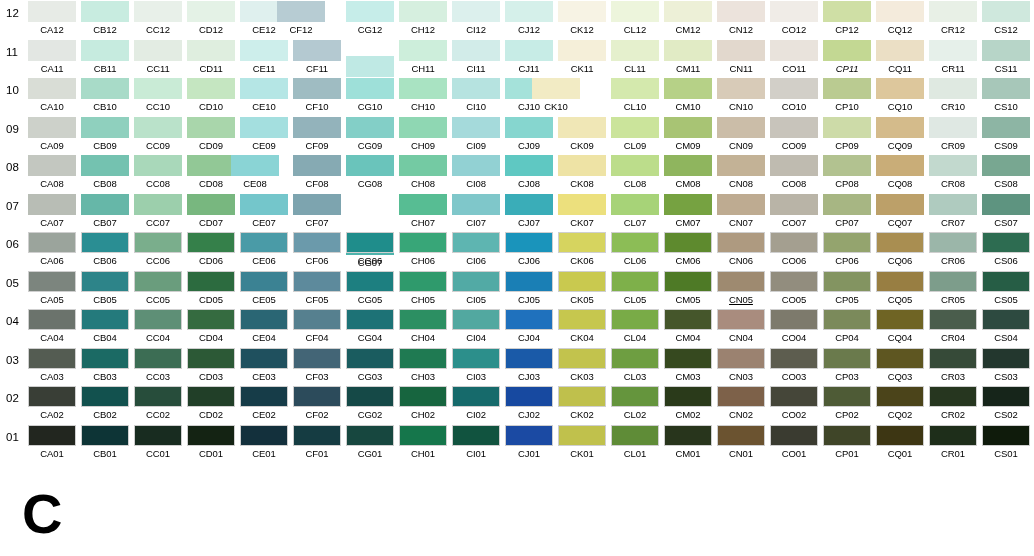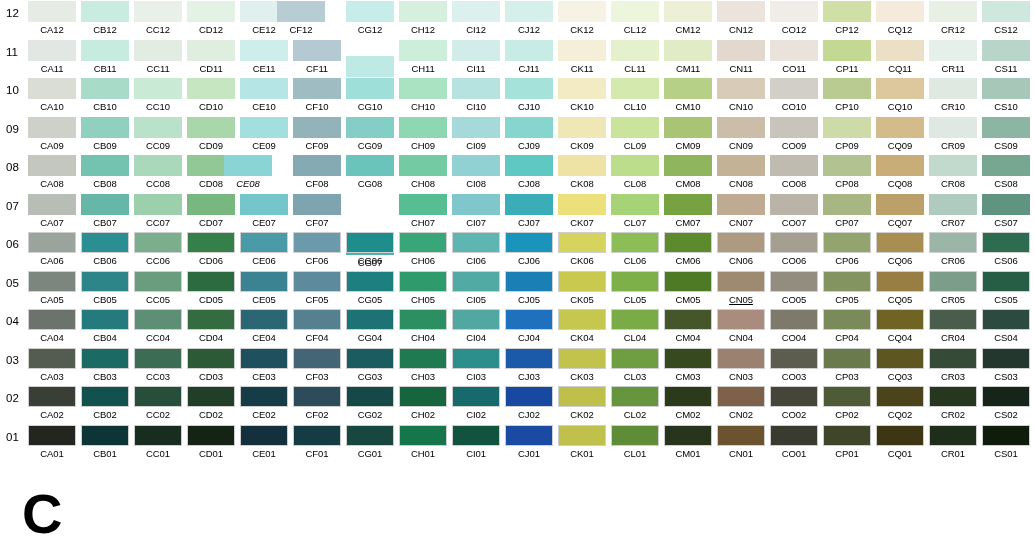--- a/index.html
+++ b/index.html
@@ -238,21 +238,21 @@
             <div class="swatch-label">CM11</div>
           </div>
           <div class="cell" style="left: 689px;">
             <div class="swatch" title="CN11" style="background: rgb(226, 216, 205);"></div>
             <div class="swatch-label">CN11</div>
           </div>
           <div class="cell" style="left: 742px;">
             <div class="swatch" title="CO11" style="background: rgb(233, 227, 220);"></div>
             <div class="swatch-label">CO11</div>
           </div>
-          <div class="cell" style="left: 795px;">
+          <div class="cell" style="left: 795px; font-style: italic;">
             <div class="swatch" title="CP11" style="background: rgb(195, 216, 147);"></div>
             <div class="swatch-label">CP11</div>
           </div>
           <div class="cell" style="left: 848px;">
             <div class="swatch" title="CQ11" style="background: rgb(235, 223, 197);"></div>
             <div class="swatch-label">CQ11</div>
           </div>
           <div class="cell" style="left: 901px;">
             <div class="swatch" title="CR11" style="background: rgb(230, 240, 234);"></div>
             <div class="swatch-label">CR11</div>
@@ -299,21 +299,21 @@
             <div class="swatch-label">CH10</div>
           </div>
           <div class="cell" style="left: 424px;">
             <div class="swatch" title="CI10" style="background: rgb(182, 227, 224);"></div>
             <div class="swatch-label">CI10</div>
           </div>
           <div class="cell" style="left: 477px;">
             <div class="swatch" title="CJ10" style="background: rgb(165, 226, 218);"></div>
             <div class="swatch-label">CJ10</div>
           </div>
-          <div class="cell" style="left: 530px;">
+          <div class="cell" style="left: 504px;">
             <div class="swatch" title="CK10" style="background: rgb(242, 235, 196);"></div>
             <div class="swatch-label">CK10</div>
           </div>
           <div class="cell" style="left: 583px;">
             <div class="swatch" title="CL10" style="background: rgb(212, 233, 173);"></div>
             <div class="swatch-label">CL10</div>
           </div>
           <div class="cell" style="left: 636px;">
             <div class="swatch" title="CM10" style="background: rgb(182, 209, 135);"></div>
             <div class="swatch-label">CM10</div>
@@ -437,21 +437,21 @@
             <div class="swatch-label">CB08</div>
           </div>
           <div class="cell" style="left: 106px;">
             <div class="swatch" title="CC08" style="background: rgb(169, 216, 186);"></div>
             <div class="swatch-label">CC08</div>
           </div>
           <div class="cell" style="left: 159px;">
             <div class="swatch" title="CD08" style="background: rgb(146, 200, 150);"></div>
             <div class="swatch-label">CD08</div>
           </div>
-          <div class="cell" style="left: 196px; font-style: italic;">
+          <div class="cell" style="left: 203px;">
             <div class="swatch" title="CE08" style="background: rgb(138, 212, 213);"></div>
             <div class="swatch-label">CE08</div>
           </div>
           <div class="cell" style="left: 265px;">
             <div class="swatch" title="CF08" style="background: rgb(134, 170, 179);"></div>
             <div class="swatch-label">CF08</div>
           </div>
           <div class="cell" style="left: 318px;">
             <div class="swatch" title="CG08" style="background: rgb(106, 196, 187);"></div>
             <div class="swatch-label">CG08</div>

